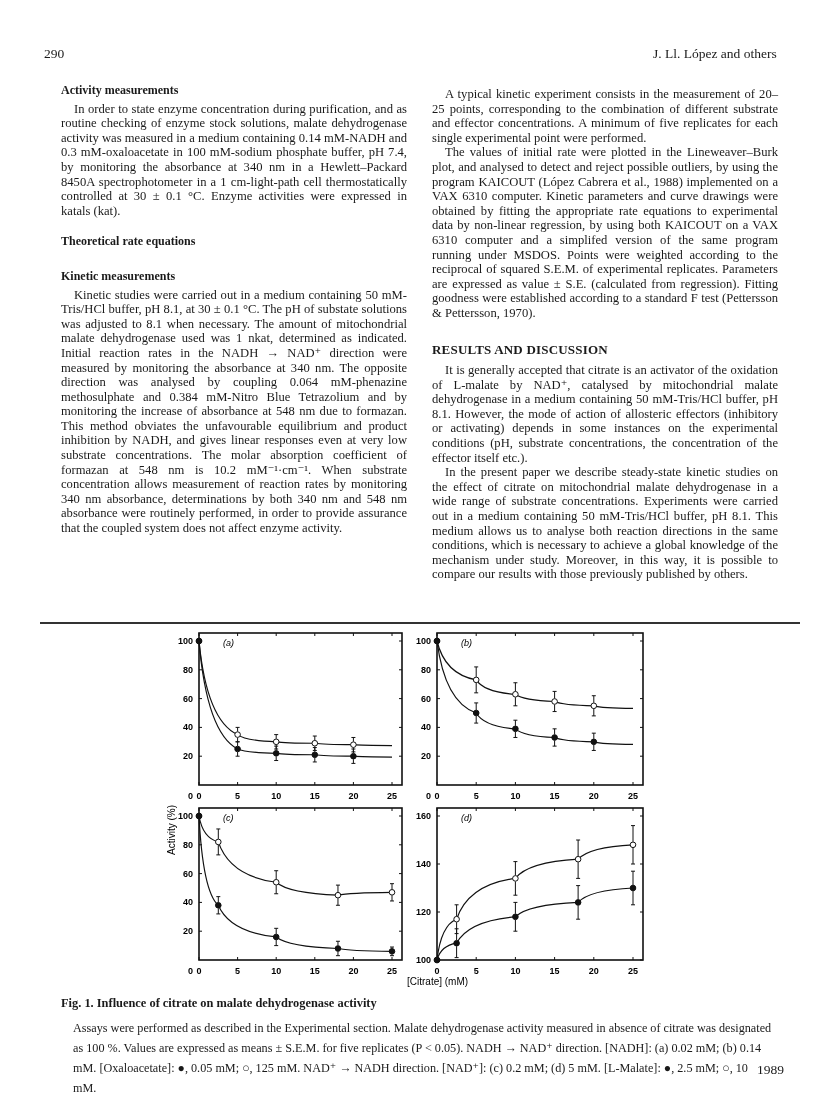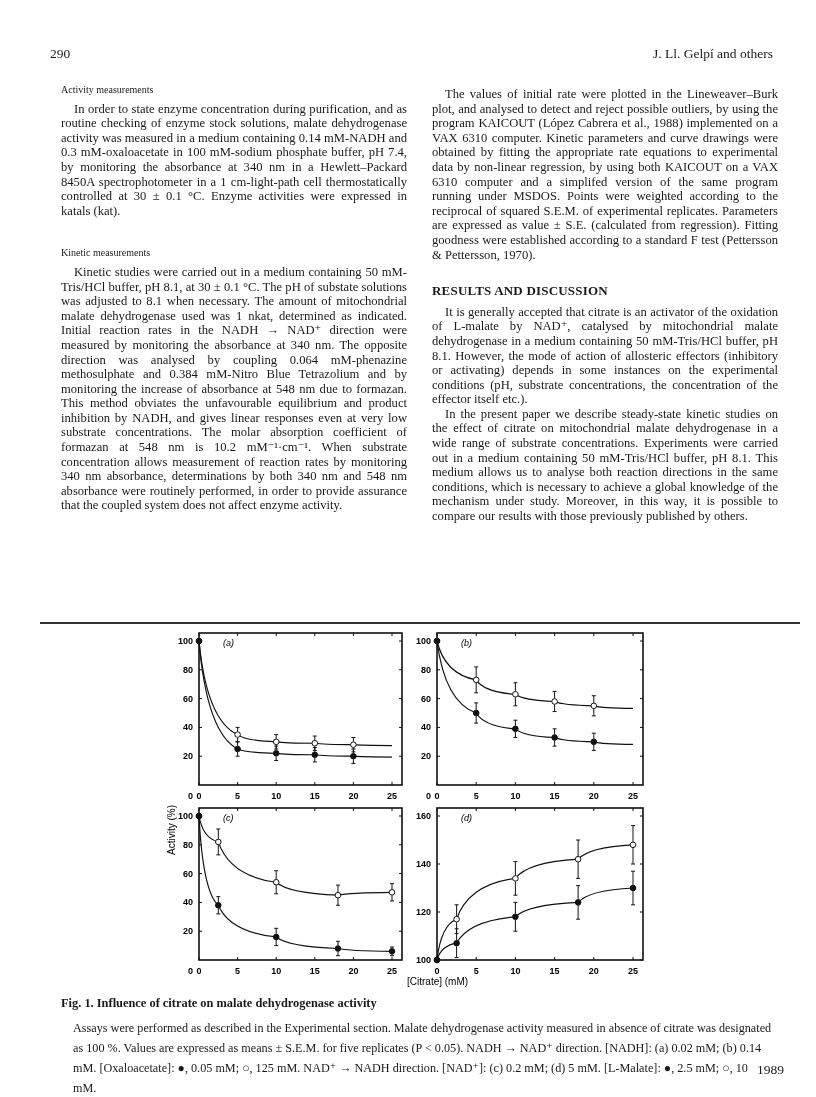--- a/index.html
+++ b/index.html
@@ -1,42 +1,44 @@
 <!DOCTYPE html>
 <html><head>
 <meta charset="utf-8">
 <style>
   html,body{margin:0;padding:0;background:#fff;}
   body{width:816px;height:1097px;position:relative;overflow:hidden;font-family:"Liberation Serif","DejaVu Serif",serif;color:#1a1a1a;}
   .abs{position:absolute;}
   .runhead{font-size:13.5px;}
   .col{position:absolute;width:346px;font-size:12.6px;line-height:14.6px;text-align:justify;}
   .col p{margin:0;text-indent:13px;}
-  .col h3{margin:0 0 4px 0;font-size:10px;font-weight:normal;}
+  .col h3{margin:0 0 4px 0;font-size:12px;font-weight:bold;}
   .col h2{margin:4px 0 6px 0;font-size:13px;font-weight:bold;letter-spacing:0.2px;}
   .rule{position:absolute;left:40px;width:760px;height:0;border-top:2px solid #333;}
   .caption-title{position:absolute;left:61px;top:996px;font-size:12.4px;font-weight:bold;text-align:right;}
   .caption-body{position:absolute;left:73px;top:1018px;width:700px;font-size:12.2px;line-height:20px;}
   .pageno{position:absolute;font-size:13.5px;}
   svg text{font-family:"Liberation Sans","DejaVu Sans",sans-serif;}
 </style>
 </head>
 <body>
 
-<div class="abs runhead" style="left:50px;top:46px;text-align:center;">290</div>
-<div class="abs runhead" style="left:653px;top:46px;">J. Ll. Gelpí and others</div>
+<div class="abs runhead" style="left:44px;top:46px;text-align:center;">290</div>
+<div class="abs runhead" style="left:653px;top:46px;">J. Ll. López and others</div>
 
 <div class="col" style="left:61px;top:83px;">
   <h3>Activity measurements</h3>
   <p>In order to state enzyme concentration during purification, and as routine checking of enzyme stock solutions, malate dehydrogenase activity was measured in a medium containing 0.14 mM-NADH and 0.3 mM-oxaloacetate in 100 mM-sodium phosphate buffer, pH 7.4, by monitoring the absorbance at 340 nm in a Hewlett–Packard 8450A spectrophotometer in a 1 cm-light-path cell thermostatically controlled at 30 ± 0.1 °C. Enzyme activities were expressed in katals (kat).</p>
-  <h3 style="margin-top:28px;">Kinetic measurements</h3>
+  <h3 style="margin-top:16px;">Theoretical rate equations</h3>
+  <h3 style="margin-top:20px;">Kinetic measurements</h3>
   <p>Kinetic studies were carried out in a medium containing 50 mM-Tris/HCl buffer, pH 8.1, at 30 ± 0.1 °C. The pH of substate solutions was adjusted to 8.1 when necessary. The amount of mitochondrial malate dehydrogenase used was 1 nkat, determined as indicated. Initial reaction rates in the NADH → NAD⁺ direction were measured by monitoring the absorbance at 340 nm. The opposite direction was analysed by coupling 0.064 mM-phenazine methosulphate and 0.384 mM-Nitro Blue Tetrazolium and by monitoring the increase of absorbance at 548 nm due to formazan. This method obviates the unfavourable equilibrium and product inhibition by NADH, and gives linear responses even at very low substrate concentrations. The molar absorption coefficient of formazan at 548 nm is 10.2 mM⁻¹·cm⁻¹. When substrate concentration allows measurement of reaction rates by monitoring 340 nm absorbance, determinations by both 340 nm and 548 nm absorbance were routinely performed, in order to provide assurance that the coupled system does not affect enzyme activity.</p>
 </div>
 
 <div class="col" style="left:432px;top:87px;">
+  <p>A typical kinetic experiment consists in the measurement of 20–25 points, corresponding to the combination of different substrate and effector concentrations. A minimum of five replicates for each single experimental point were performed.</p>
   <p>The values of initial rate were plotted in the Lineweaver–Burk plot, and analysed to detect and reject possible outliers, by using the program KAICOUT (López Cabrera et al., 1988) implemented on a VAX 6310 computer. Kinetic parameters and curve drawings were obtained by fitting the appropriate rate equations to experimental data by non-linear regression, by using both KAICOUT on a VAX 6310 computer and a simplifed version of the same program running under MSDOS. Points were weighted according to the reciprocal of squared S.E.M. of experimental replicates. Parameters are expressed as value ± S.E. (calculated from regression). Fitting goodness were established according to a standard F test (Pettersson &amp; Pettersson, 1970).</p>
   <h2 style="margin-top:22px;">RESULTS AND DISCUSSION</h2>
   <p>It is generally accepted that citrate is an activator of the oxidation of L-malate by NAD⁺, catalysed by mitochondrial malate dehydrogenase in a medium containing 50 mM-Tris/HCl buffer, pH 8.1. However, the mode of action of allosteric effectors (inhibitory or activating) depends in some instances on the experimental conditions (pH, substrate concentrations, the concentration of the effector itself etc.).</p>
   <p>In the present paper we describe steady-state kinetic studies on the effect of citrate on mitochondrial malate dehydrogenase in a wide range of substrate concentrations. Experiments were carried out in a medium containing 50 mM-Tris/HCl buffer, pH 8.1. This medium allows us to analyse both reaction directions in the same conditions, which is necessary to achieve a global knowledge of the mechanism under study. Moreover, in this way, it is possible to compare our results with those previously published by others.</p>
 </div>
 
 <div class="rule" style="top:622px;"></div>
 
 <svg class="abs" style="left:0;top:0;" width="816" height="1000">
   <g id="panels">

